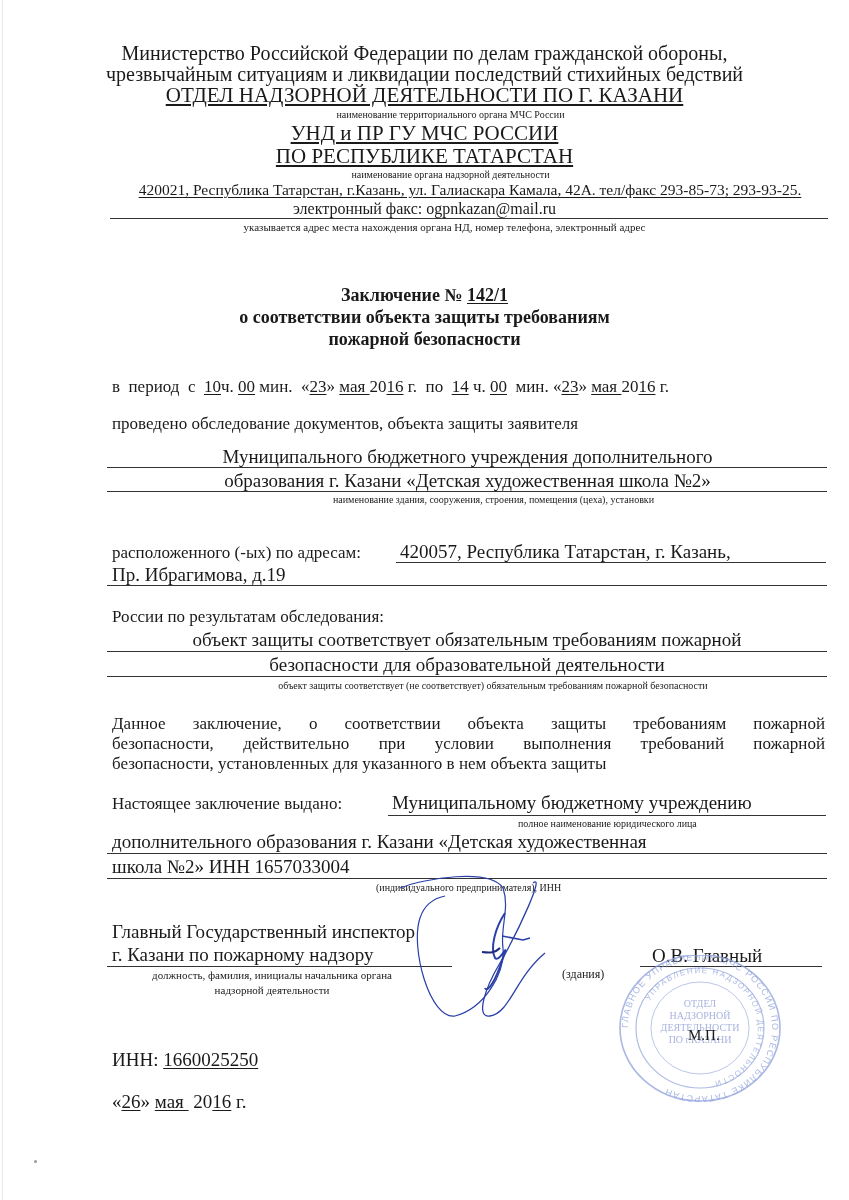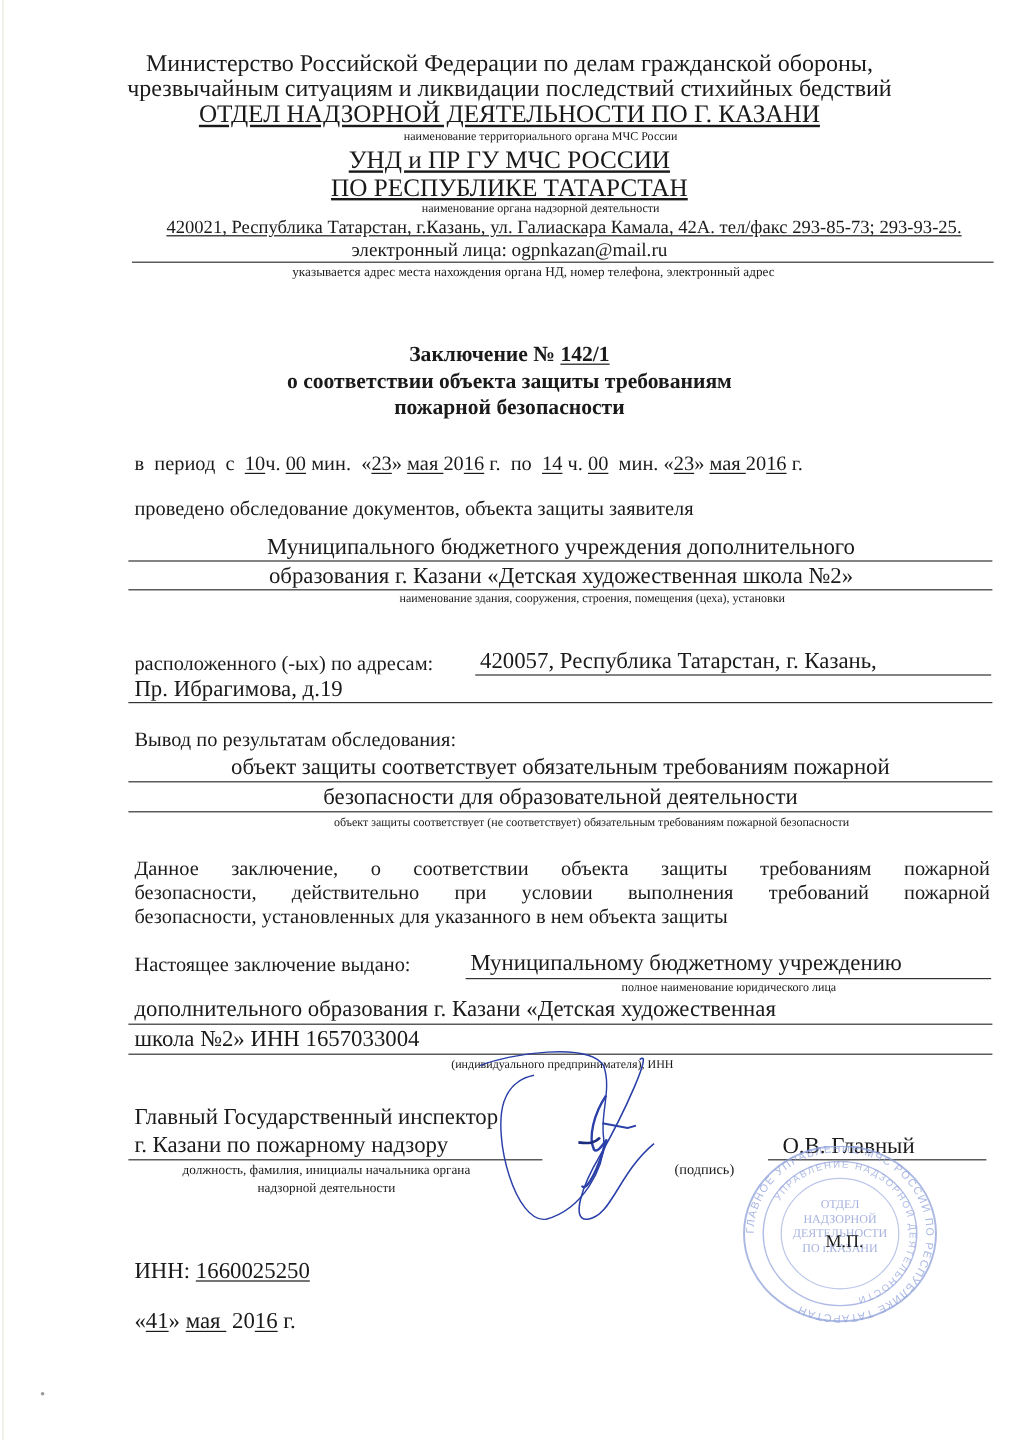--- a/index.html
+++ b/index.html
@@ -27,21 +27,21 @@
 <div class="left-edge"></div>
 
 <div class="abs c t20" style="left:0;width:849px;top:42px;">Министерство Российской Федерации по делам гражданской обороны,</div>
 <div class="abs c t20" style="left:0;width:849px;top:63px;">чрезвычайным ситуациям и ликвидации последствий стихийных бедствий</div>
 <div class="abs c u" style="left:0;width:849px;top:84px;font-size:21px;line-height:23px;">ОТДЕЛ НАДЗОРНОЙ ДЕЯТЕЛЬНОСТИ ПО Г. КАЗАНИ</div>
 <div class="abs c t10" style="left:0;width:849px;top:109px;">наименование территориального органа МЧС России</div>
 <div class="abs c u" style="left:0;width:849px;top:122px;font-size:21px;line-height:23px;">УНД и ПР ГУ МЧС РОССИИ</div>
 <div class="abs c u" style="left:0;width:849px;top:145px;font-size:21px;line-height:23px;">ПО РЕСПУБЛИКЕ ТАТАРСТАН</div>
 <div class="abs c t10" style="left:0;width:849px;top:169px;">наименование органа надзорной деятельности</div>
 <div class="abs c u" style="left:110px;width:720px;top:180px;font-size:15.5px;line-height:19px;">420021, Республика Татарстан, г.Казань, ул. Галиаскара Камала, 42А. тел/факс 293-85-73; 293-93-25.</div>
-<div class="abs c" style="left:0;width:849px;top:199px;font-size:16px;line-height:19px;">электронный лица: ogpnkazan@mail.ru</div>
+<div class="abs c" style="left:0;width:849px;top:199px;font-size:16px;line-height:19px;">электронный факс: ogpnkazan@mail.ru</div>
 <div class="hr" style="left:110px;width:718px;top:218px;"></div>
 <div class="abs c t11" style="left:0;width:849px;top:221px;">указывается адрес места нахождения органа НД, номер телефона, электронный адрес</div>
 
 <div class="abs c bold t18" style="left:0;width:849px;top:285px;">
   <span>Заключение № </span><span class="u">142/1</span>
 </div>
 <div class="abs c bold t18" style="left:0;width:849px;top:307px;">о соответствии объекта защиты требованиям</div>
 <div class="abs c bold t18" style="left:0;width:849px;top:329px;">пожарной безопасности</div>
 
 <div class="abs t17" style="left:112px;top:377px;white-space:pre;"><span>в  период  с  </span><span class="u">10</span><span>ч. </span><span class="u">00</span><span> мин.  «</span><span class="u">23</span><span>» </span><span class="u">мая </span><span>20</span><span class="u">16</span><span> г.  по  </span><span class="u">14</span><span> ч. </span><span class="u">00</span><span>  мин. «</span><span class="u">23</span><span>» </span><span class="u">мая </span><span>20</span><span class="u">16</span><span> г.</span></div>
@@ -53,21 +53,21 @@
 <div class="abs c t19" style="left:110px;width:715px;top:470px;">образования г. Казани «Детская художественная школа №2»</div>
 <div class="hr" style="left:107px;width:720px;top:491px;"></div>
 <div class="abs c t10" style="left:110px;width:715px;top:494px;">наименование здания,  сооружения, строения, помещения (цеха), установки</div>
 
 <div class="abs t17" style="left:112px;top:543px;">расположенного (-ых) по адресам:</div>
 <div class="abs t19" style="left:400px;top:541px;">420057, Республика Татарстан, г. Казань,</div>
 <div class="hr" style="left:396px;width:430px;top:562px;"></div>
 <div class="abs t19" style="left:112px;top:564px;">Пр. Ибрагимова, д.19</div>
 <div class="hr" style="left:107px;width:720px;top:585px;"></div>
 
-<div class="abs t17" style="left:112px;top:607px;">Вывод по результатам обследования:</div>
+<div class="abs t17" style="left:112px;top:607px;">России по результатам обследования:</div>
 <div class="abs c t19" style="left:107px;width:720px;top:629px;">объект защиты соответствует обязательным требованиям пожарной</div>
 <div class="hr" style="left:107px;width:720px;top:651px;"></div>
 <div class="abs c t19" style="left:107px;width:720px;top:654px;">безопасности для образовательной деятельности</div>
 <div class="hr" style="left:107px;width:720px;top:676px;"></div>
 <div class="abs c t10" style="left:107px;width:720px;top:680px;">объект защиты соответствует (не соответствует) обязательным требованиям пожарной безопасности</div>
 
 <div class="abs t17 just" style="left:112px;width:713px;top:714px;">Данное заключение, о соответствии объекта защиты требованиям пожарной</div>
 <div class="abs t17 just" style="left:112px;width:713px;top:734px;">безопасности, действительно при условии выполнения требований пожарной</div>
 <div class="abs t17" style="left:112px;top:754px;">безопасности, установленных для указанного в нем объекта защиты</div>
 
@@ -79,21 +79,21 @@
 <div class="hr" style="left:107px;width:720px;top:853px;"></div>
 <div class="abs t19" style="left:112px;top:856px;">школа №2» ИНН 1657033004</div>
 <div class="hr" style="left:107px;width:720px;top:878px;"></div>
 <div class="abs t10" style="left:350px;top:882px;">(индивидуального предпринимателя), ИНН</div>
 
 <div class="abs t19" style="left:112px;top:921px;">Главный Государственный инспектор</div>
 <div class="abs t19" style="left:112px;top:944px;">г. Казани по пожарному надзору</div>
 <div class="hr" style="left:107px;width:345px;top:966px;"></div>
 <div class="abs c t11" style="left:107px;width:290px;top:969px;">должность, фамилия, инициалы начальника органа</div>
 <div class="abs c t11" style="left:107px;width:290px;top:984px;">надзорной деятельности</div>
-<div class="abs t11" style="left:542px;top:968px;font-size:12px;">(подпись)</div>
+<div class="abs t11" style="left:542px;top:968px;font-size:12px;">(здания)</div>
 <div class="abs t19" style="left:652px;top:945px;">О.В. Главный</div>
 <div class="hr" style="left:640px;width:182px;top:966px;"></div>
 
 <div class="abs" style="left:615px;top:955px;width:170px;height:150px;">
   <svg width="170" height="150" viewBox="0 0 170 150">
     <defs>
       <path id="outerArc" d="M 85 143 m -72 -70 a 72 68 0 1 1 144 0 a 72 68 0 1 1 -144 0"></path>
       <path id="innerArc" d="M 85 143 m -58 -70 a 58 55 0 1 1 116 0 a 58 55 0 1 1 -116 0"></path>
     </defs>
     <ellipse cx="85" cy="73" rx="80" ry="73" fill="none" stroke="#8ea0da" stroke-width="1.6" opacity="0.75"></ellipse>
@@ -117,15 +117,15 @@
   <svg width="170" height="170" viewBox="0 0 170 170">
     <path d="M 138 15 C 150 5, 125 60, 105 95 C 90 120, 80 150, 95 148 C 115 145, 120 110, 150 85" fill="none" stroke="#2a3fa8" stroke-width="1.3"></path>
     <path d="M 5 20 C 30 10, 95 0, 108 20 C 115 40, 105 60, 108 80 C 110 105, 90 140, 60 148 C 35 152, 15 80, 25 50 C 30 35, 40 30, 50 28" fill="none" stroke="#2a3fa8" stroke-width="1.2"></path>
     <path d="M 110 45 C 100 60, 95 80, 100 90 C 105 95, 115 70, 108 90 C 100 115, 92 125, 90 120" fill="none" stroke="#2a3fa8" stroke-width="2"></path>
     <path d="M 107 68 L 128 72 L 135 70" fill="none" stroke="#2a3fa8" stroke-width="1.6"></path>
     <path d="M 105 80 C 100 85, 95 85, 87 84" fill="none" stroke="#1d2c80" stroke-width="2.2"></path>
   </svg>
 </div>
 
 <div class="abs t19" style="left:112px;top:1049px;"><span>ИНН: </span><span class="u">1660025250</span></div>
-<div class="abs t19" style="left:112px;top:1091px;white-space:pre;"><span>«</span><span class="u">41</span><span>» </span><span class="u">мая </span><span> 20</span><span class="u">16</span><span> г.</span></div>
+<div class="abs t19" style="left:112px;top:1091px;white-space:pre;"><span>«</span><span class="u">26</span><span>» </span><span class="u">мая </span><span> 20</span><span class="u">16</span><span> г.</span></div>
 
 <div class="abs" style="left:34px;top:1160px;width:3px;height:3px;background:#9a9a9a;border-radius:50%;"></div>
 
 </body></html>

